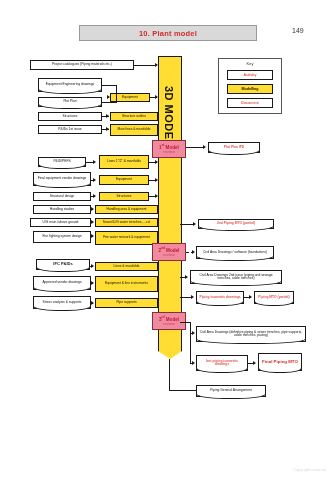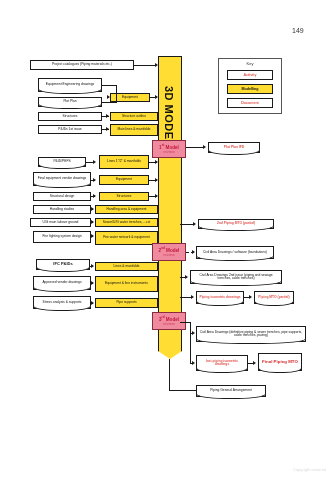--- a/index.html
+++ b/index.html
@@ -100,20 +100,23 @@
   .arw{position:absolute;width:0;height:0;
        border-top:2px solid transparent;border-bottom:2px solid transparent;
        border-left:3px solid #1a1a1a;}
   .dash{position:absolute;height:0;border-top:1px dashed #1a1a1a;}
 </style>
 </head>
 <body>
 
 <div class="page">
 
+  <div class="title-bar">
+    <span>10. Plant model</span>
+  </div>
   <div class="page-num">149</div>
   <div class="copyright">Copyright material</div>
 
   <div class="keybox">
     <div class="kt">Key</div>
     <div class="kitem k1">Activity</div>
     <div class="kitem k2">Modelling</div>
     <div class="kitem k3">Document</div>
   </div>
 

